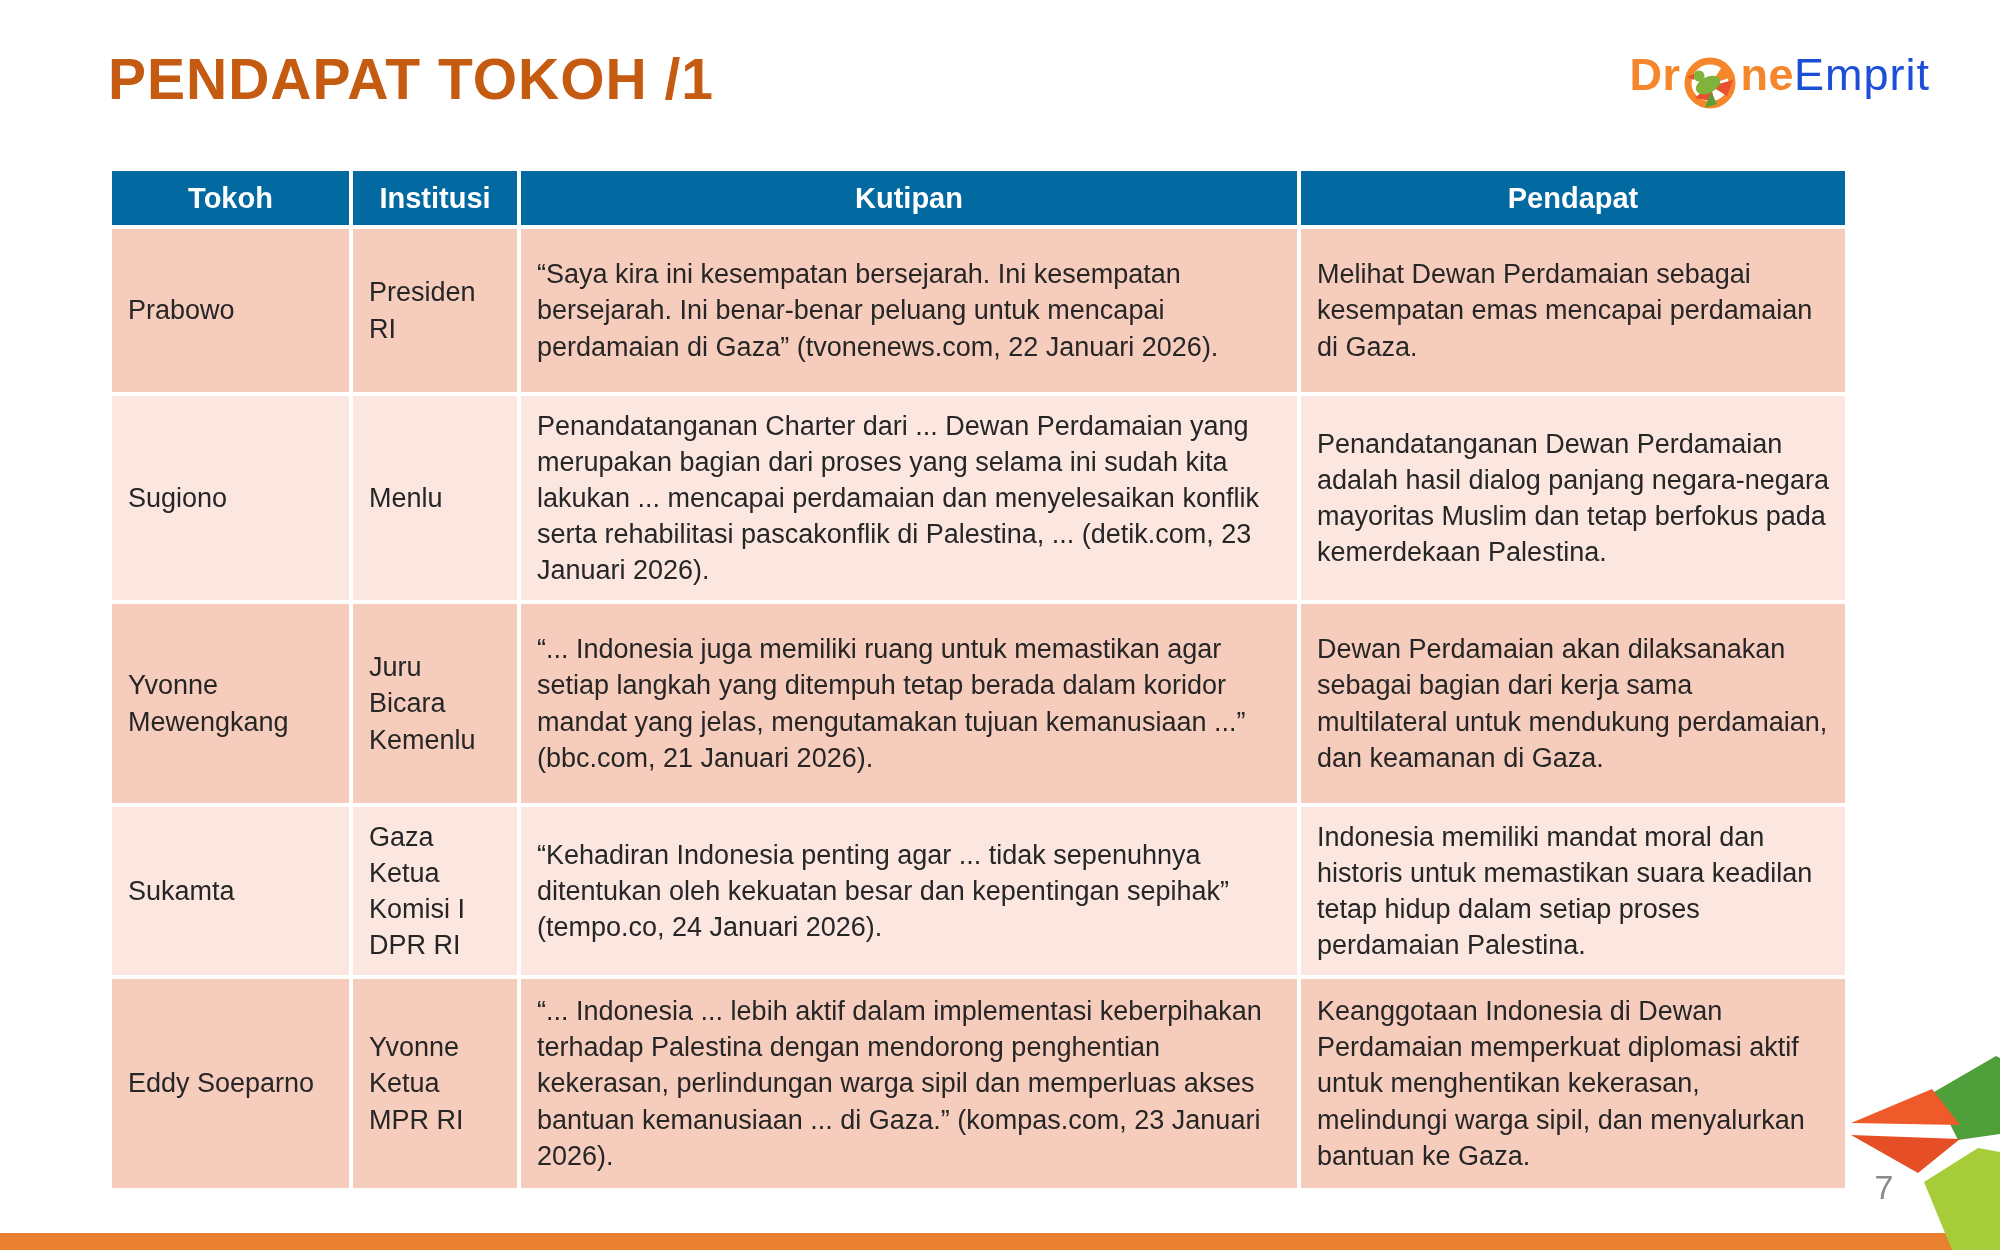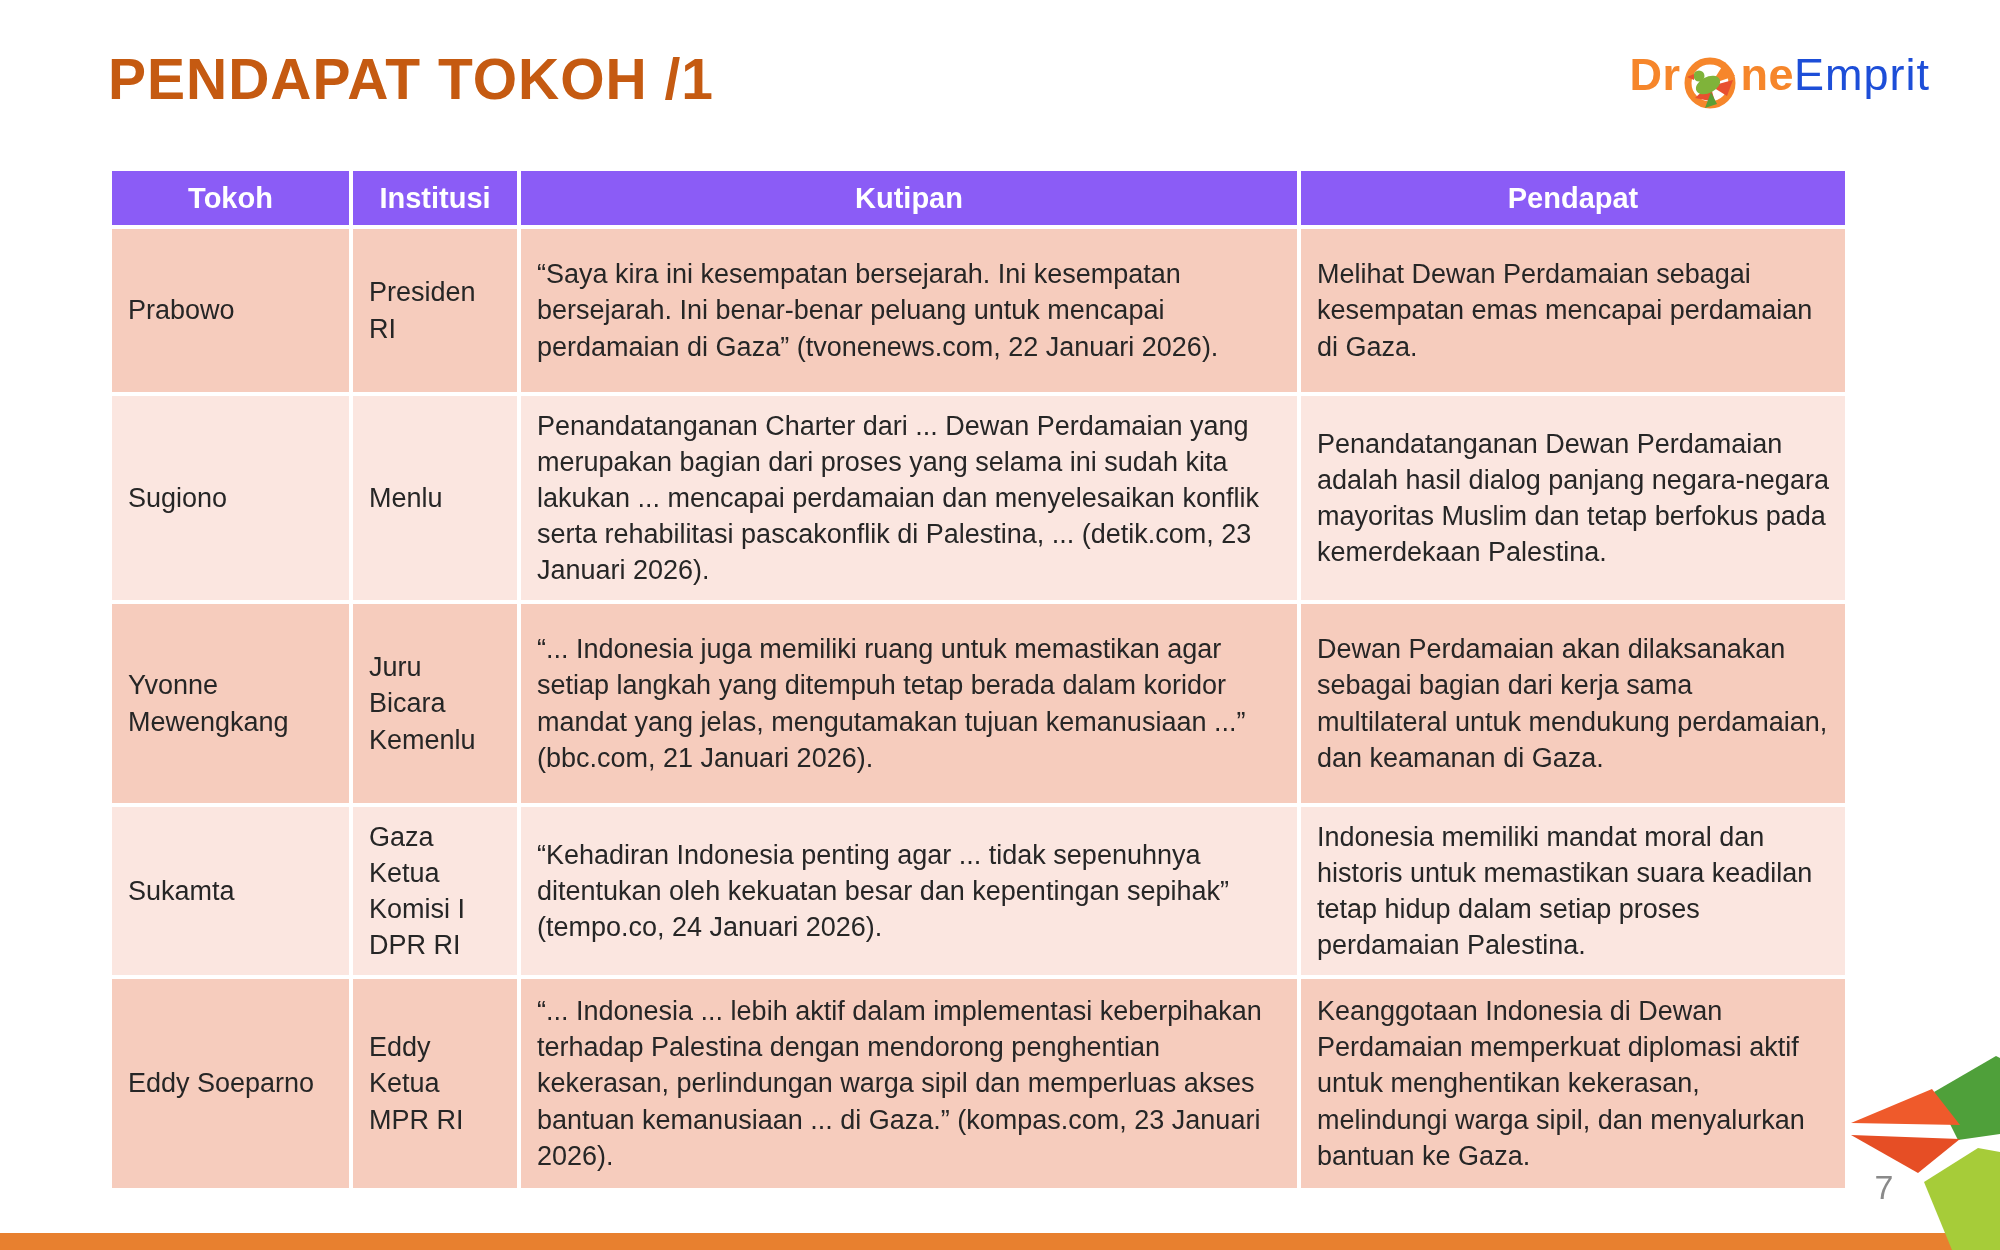--- a/index.html
+++ b/index.html
@@ -43,21 +43,21 @@
     width: 1737px;
     border-collapse: collapse;
     table-layout: fixed;
   }
   table.opinion-table th,
   table.opinion-table td {
     border: 4px solid #ffffff;
     vertical-align: middle;
   }
   table.opinion-table th {
-    background: #8b5cf6;
+    background: #0369a1;
     color: #ffffff;
     font-size: 29px;
     font-weight: 700;
     text-align: center;
     height: 50px;
   }
   table.opinion-table td {
     font-size: 27px;
     color: #262626;
     line-height: 1.34;
@@ -153,21 +153,21 @@
       <td class="cell-pendapat">Dewan Perdamaian akan dilaksanakan sebagai bagian dari kerja sama multilateral untuk mendukung perdamaian, dan keamanan di Gaza.</td>
     </tr>
     <tr class="row-even" style="height:172px">
       <td class="cell-tokoh">Sukamta</td>
       <td class="cell-institusi">Gaza Ketua Komisi I DPR RI</td>
       <td class="cell-kutipan">“Kehadiran Indonesia penting agar ... tidak sepenuhnya ditentukan oleh kekuatan besar dan kepentingan sepihak” (tempo.co, 24 Januari 2026).</td>
       <td class="cell-pendapat">Indonesia memiliki mandat moral dan historis untuk memastikan suara keadilan tetap hidup dalam setiap proses perdamaian Palestina.</td>
     </tr>
     <tr class="row-odd" style="height:213px">
       <td class="cell-tokoh">Eddy Soeparno</td>
-      <td class="cell-institusi">Eddy Ketua MPR RI</td>
+      <td class="cell-institusi">Yvonne Ketua MPR RI</td>
       <td class="cell-kutipan">“... Indonesia ... lebih aktif dalam implementasi keberpihakan terhadap Palestina dengan mendorong penghentian kekerasan, perlindungan warga sipil dan memperluas akses bantuan kemanusiaan ... di Gaza.” (kompas.com, 23 Januari 2026).</td>
       <td class="cell-pendapat">Keanggotaan Indonesia di Dewan Perdamaian memperkuat diplomasi aktif untuk menghentikan kekerasan, melindungi warga sipil, dan menyalurkan bantuan ke Gaza.</td>
     </tr>
   </tbody>
 </table>
 
 <div class="page-number">7</div>
 
 <div class="bottom-bar"></div>
 

